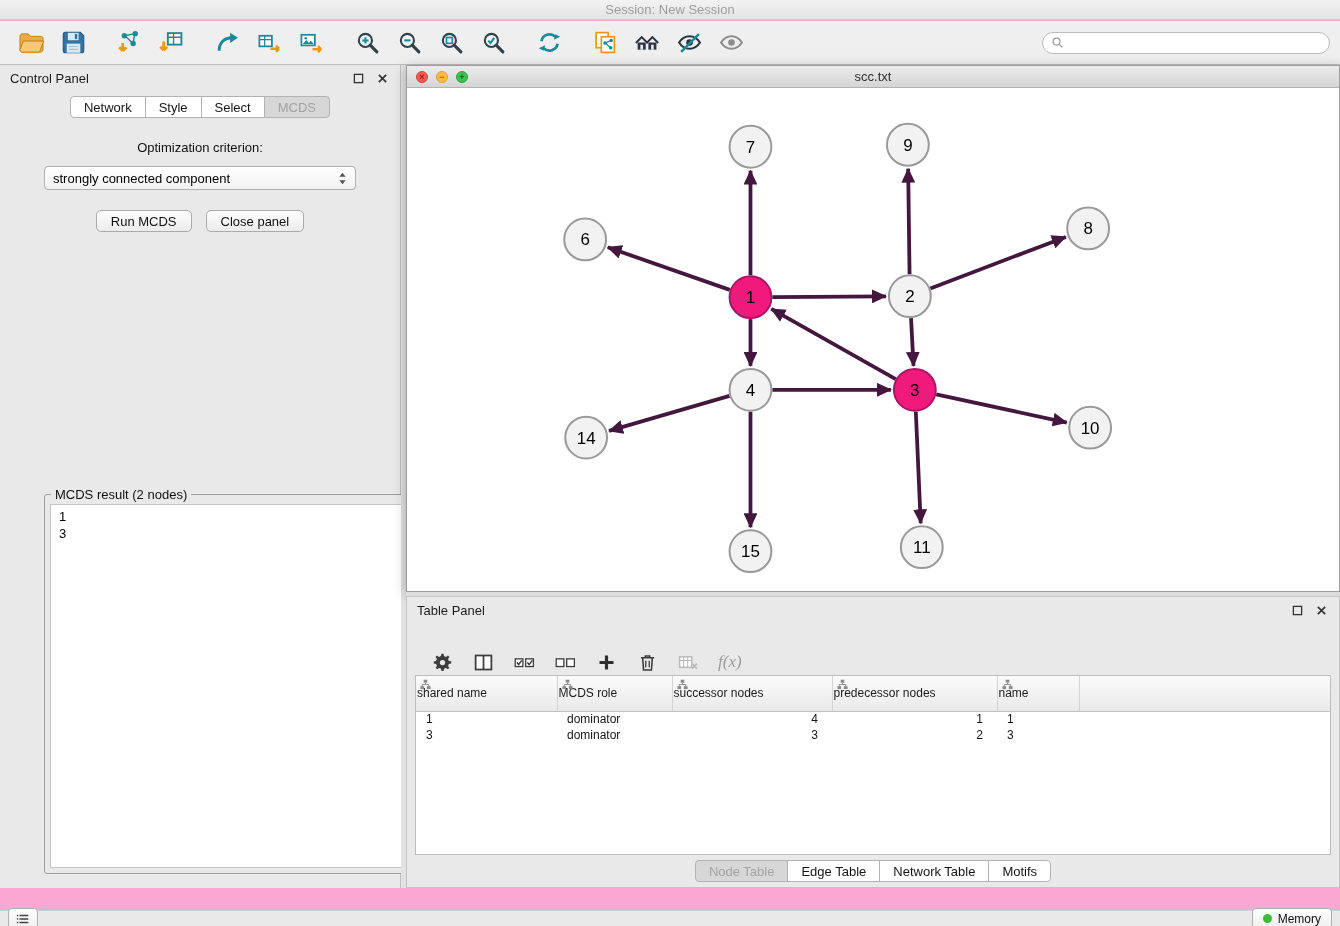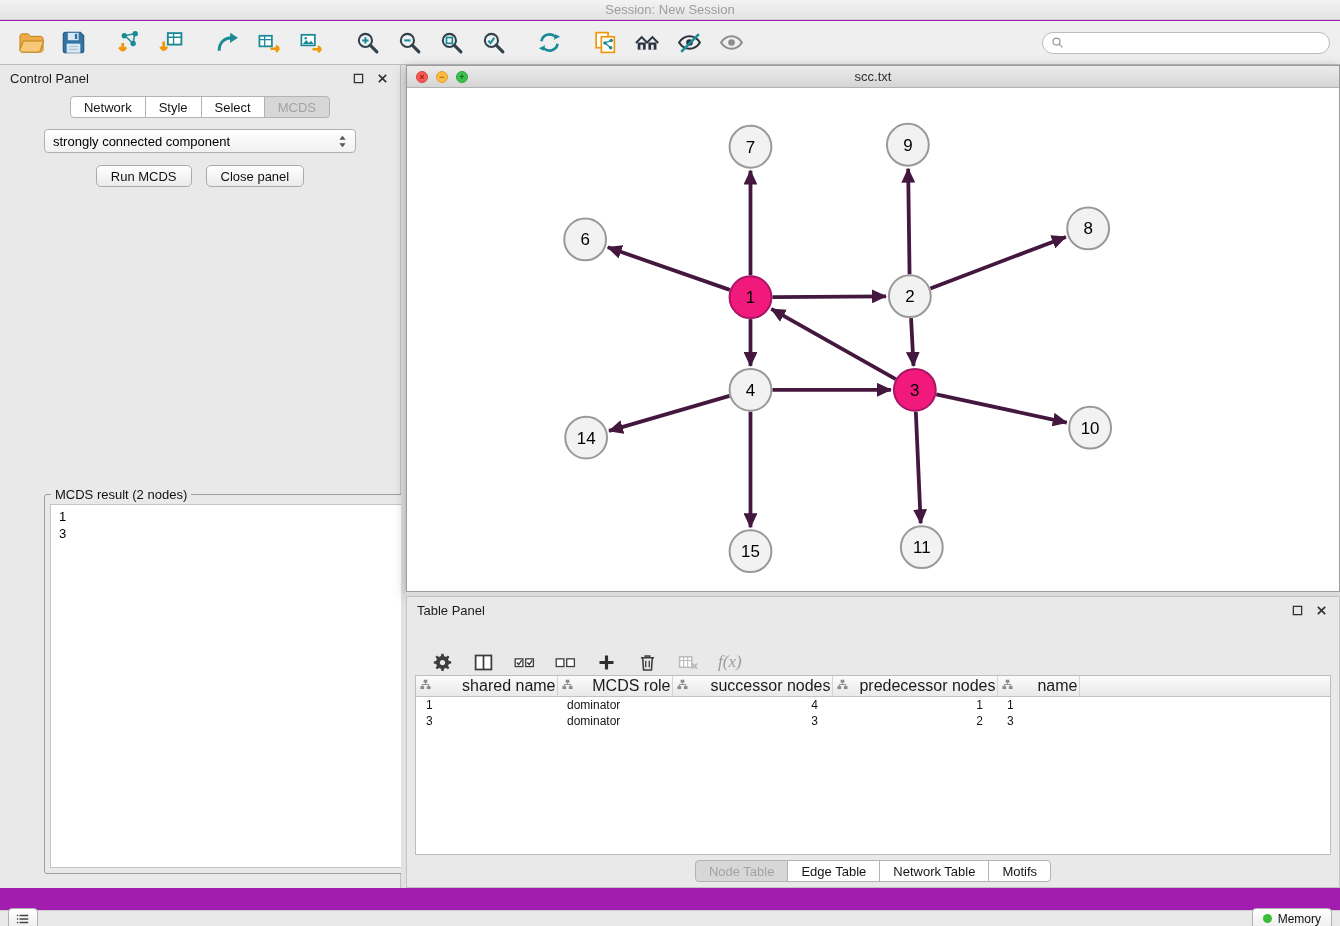--- a/index.html
+++ b/index.html
@@ -1,17 +1,17 @@
 <!DOCTYPE html>
 <html style="--edge: #44173e; --node-fill: #f2f2f2; --node-border: #999999; --selected-node-fill: #f2197c; --selected-node-border: #a81567; --accent-teal: #1a8a97; --accent-orange: #ef9709; --memory-dot: #3bbd3b;"><head>
 <meta charset="utf-8">
 <style>
   html,body{margin:0;padding:0;background:#d8d8d8;font-family:"Liberation Sans",sans-serif;}
   *{box-sizing:border-box;}
-  .app{position:relative;width:1340px;height:926px;background:#a21caf;overflow:hidden;}
+  .app{position:relative;width:1340px;height:926px;background:#f9a8d4;overflow:hidden;}
 
   
   .titlebar{position:absolute;top:0;left:0;right:0;height:20px;line-height:20px;text-align:center;
     font-size:13px;color:#9e9e9e;background:linear-gradient(#f3f3f3,#e3e3e3);border-bottom:1px solid #cdcdcd;}
 
   
   .toolbar{position:absolute;top:21px;left:0;right:0;height:44px;background:#efefef;
     border-bottom:1px solid #bdbdbd;display:flex;align-items:center;padding:0 10px;}
   .tb-icons{display:flex;align-items:center;}
   .tb-btn{width:36px;height:36px;background:none;border:none;display:flex;align-items:center;justify-content:center;padding:0;margin:0 3px;cursor:pointer;}
@@ -34,21 +34,21 @@
     margin-left:-1px;color:#151515;cursor:pointer;}
   .seg-tab:first-child{border-radius:4px 0 0 4px;margin-left:0;}
   .seg-tab:last-child{border-radius:0 4px 4px 0;}
   .seg-tab.active{background:#d7d7d7;color:#a3a3a3;}
 
   .opt-label{text-align:center;margin-top:22px;font-size:13px;color:#111;}
   .dropdown{margin:11px auto 0;width:312px;height:24px;background:linear-gradient(#fff,#f1f1f1);
     border:1px solid #b1b1b1;border-radius:4px;display:flex;align-items:center;padding:0 8px;font-size:13px;cursor:pointer;}
   .dd-arrows{margin-left:auto;}
   .dd-arrows svg{width:9px;height:15px;display:block;}
-  .btn-row{display:flex;justify-content:center;gap:14px;margin-top:12px;}
+  .btn-row{display:flex;justify-content:center;gap:14px;margin-top:20px;}
   .push-btn{height:22px;padding:0 14px;font:13px "Liberation Sans",sans-serif;background:linear-gradient(#fff,#ebebeb);
     border:1px solid #ababab;border-radius:5px;cursor:pointer;color:#111;}
 
   .groupbox{position:absolute;left:12px;top:429px;width:408px;height:380px;border:1px solid #9f9f9f;border-radius:3px;background:#e9e9e9;margin-left:32px;}
   .groupbox-label{position:absolute;top:-8px;left:6px;background:#e9e9e9;padding:0 4px;font-size:13px;color:#111;}
   .result-area{position:absolute;left:5px;right:5px;top:9px;bottom:5px;background:#fff;border:1px solid #c4c4c4;
     font-size:13px;line-height:17px;padding:3px 8px;overflow:auto;}
   .result-line{white-space:pre;}
 
   .vsplit{position:absolute;left:401px;top:65px;width:5px;height:823px;background:#e2e2e2;cursor:col-resize;}
@@ -74,22 +74,22 @@
 
   
   .table-panel{position:absolute;left:406px;top:596px;width:934px;height:292px;background:#e9e9e9;border:1px solid #c3c3c3;}
   .table-toolbar{display:flex;align-items:center;gap:11px;padding:4px 0 4px 20px;height:38px;}
   .tt-btn{width:30px;height:28px;border:none;background:none;display:flex;align-items:center;justify-content:center;cursor:pointer;padding:0;margin-top:40px;}
   .tt-btn svg{width:21px;height:21px;}
   .tt-btn.fx{font:italic 17px "Liberation Serif",serif;color:#9c9c9c;width:auto;padding:0 4px;}
   .tt-btn.disabled{cursor:default;}
   .table-wrap{position:absolute;left:8px;right:8px;top:78px;height:180px;background:#fff;border:1px solid #bdbdbd;overflow:hidden;}
   table{border-collapse:collapse;table-layout:fixed;width:100%;}
-  thead th{height:19px;background:linear-gradient(#fbfbfb,#e9e9e9);border-bottom:1px solid #c2c2c2;border-right:1px solid #d4d4d4;
-    font-weight:normal;position:relative;font-size:16px;color:#1b1b1b;text-align:right;}
+  thead th{height:35px;background:linear-gradient(#fbfbfb,#e9e9e9);border-bottom:1px solid #c2c2c2;border-right:1px solid #d4d4d4;
+    font-weight:normal;position:relative;font-size:12px;color:#1b1b1b;text-align:left;}
   thead th.filler{border-right:none;}
   .col-icon{position:absolute;left:4px;top:3px;}
   .col-icon svg{width:11px;height:11px;display:block;}
   tbody td{height:16px;padding:0 10px;font-size:12px;color:#151515;text-align:left;}
   tbody td.al-right{text-align:right;padding-right:14px;}
   .bottom-tabs{position:absolute;bottom:5px;left:0;right:0;display:flex;justify-content:center;margin-top:0;align-items:center;}
 
   
   .statusbar{position:absolute;left:0;right:0;bottom:0;height:16px;background:#e9e9e9;border-top:1px solid #cccccc;
     display:flex;align-items:center;padding:0 8px;}
@@ -263,20 +263,21 @@
             </svg>
           </button>
       </span>
     </div>
     <div class="seg-tabs">
         <button class="seg-tab">Network</button>
         <button class="seg-tab">Style</button>
         <button class="seg-tab">Select</button>
         <button class="seg-tab active">MCDS</button>
       </div>
+    <div class="opt-label">Optimization criterion:</div>
     <div class="dropdown">
       <span>strongly connected component</span>
       <span class="dd-arrows">
           <svg viewBox="0 0 10 16">
             <path d="M5 1.5L8.5 6h-7z" fill="#555"></path>
             <path d="M5 14.5L1.5 10h7z" fill="#555"></path>
           </svg>
         </span>
     </div>
     <div class="btn-row">

